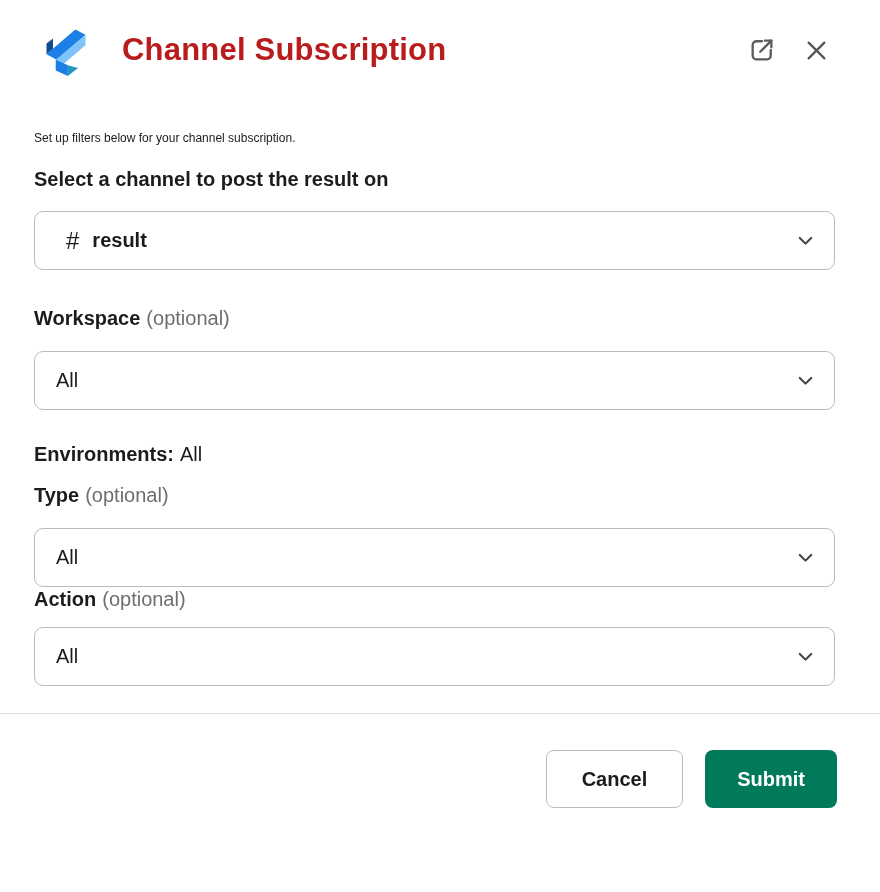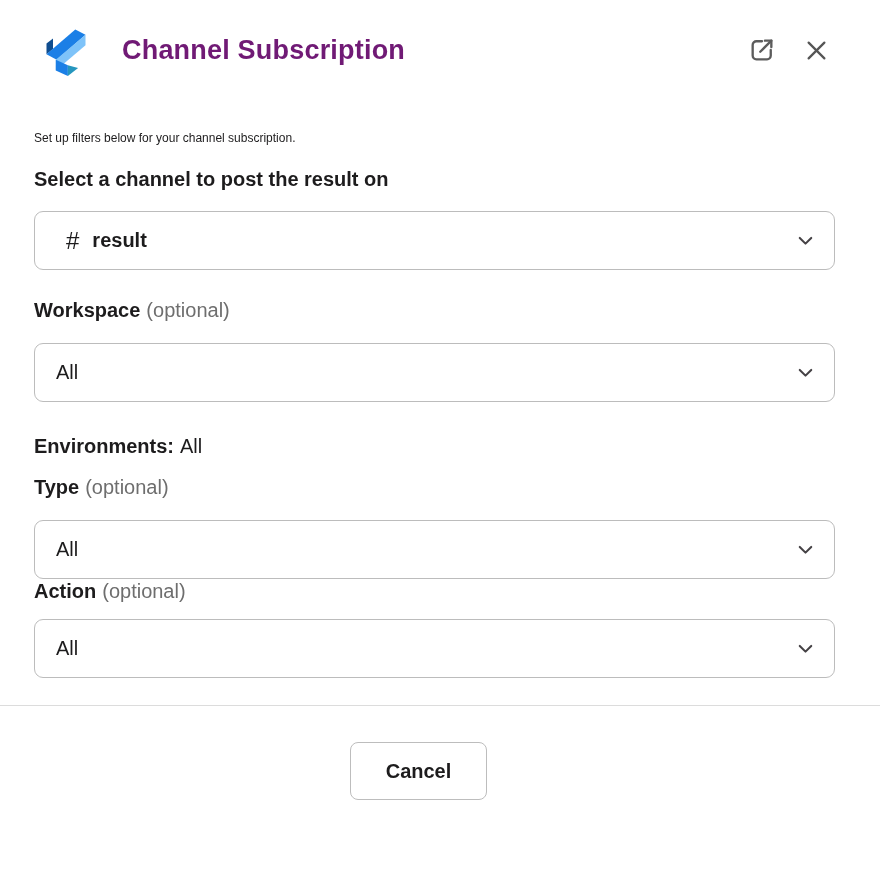--- a/index.html
+++ b/index.html
@@ -17,38 +17,38 @@
   
   .header {
     display: flex; align-items: center;
     padding: 24px 50px 0 40px;
     height: 76px;
   }
   .logo { width: 52px; height: 52px; flex: 0 0 auto; }
   .logo svg { width: 52px; height: 52px; display: block; }
   .title {
     margin: 0 0 0 30px;
-    font-size: 27px; font-weight: 700; letter-spacing: 0.2px;
-    color: #701a75; flex: 1 1 auto; line-height: 52px;
+    font-size: 31px; font-weight: 700; letter-spacing: 0.2px;
+    color: #b91c1c; flex: 1 1 auto; line-height: 52px;
   }
   .header-actions { display: flex; align-items: center; gap: 27px; }
   .icon-btn {
     background: none; border: none; padding: 0; margin: 0;
     cursor: pointer; display: flex; align-items: center; justify-content: center;
   }
 
   
   .content { padding: 0 45px 0 34px; }
   .intro { margin: 50px 0 0; font-size: 12px; line-height: 24px; color: #1d1c1d; }
 
   .field-label { font-size: 20px; line-height: 24px; font-weight: 700; color: #1d1c1d; }
   .optional { font-weight: 400; color: #6e6e6e; margin-left: 6px; }
 
   .ml-34 { margin-top: 17px; }
-  .ml-31 { margin-top: 28px; }
+  .ml-31 { margin-top: 36px; }
   .ml-33 { margin-top: 17px; }
   .ml-32 { }
 
   .select {
     display: flex; align-items: center;
     height: 59px; width: 100%;
     border: 1px solid #bcbcbc; border-radius: 9px;
     background: #fff; padding: 0 16px 0 21px;
     cursor: pointer;
   }
@@ -64,21 +64,21 @@
   .env-line { margin-top: 32px; font-size: 20px; line-height: 24px; }
   .env-label { font-weight: 700; }
   .env-value { font-weight: 400; margin-left: 6px; }
 
   .divider { margin-top: 27px; width: 880px; border-top: 1px solid #dcdcdc; height: 0; }
 
   
   .footer {
     margin-top: 36px;
     display: flex; justify-content: flex-end; align-items: center;
-    gap: 22px; padding-right: 43px; flex-direction: column;
+    gap: 22px; padding-right: 43px;
   }
   .btn {
     height: 58px; border-radius: 8px;
     font-family: "Liberation Sans", "DejaVu Sans", sans-serif;
     font-size: 20px; font-weight: 700; cursor: pointer;
     display: flex; align-items: center; justify-content: center;
   }
   .btn-secondary {
     background: #ffffff; color: #1d1c1d;
     border: 1px solid #bdbdbd; padding: 0 35px;
@@ -165,15 +165,16 @@
       <svg class="chevron" width="25" height="25" viewBox="0 0 24 24" fill="none" stroke="#454245" stroke-width="2" stroke-linecap="round" stroke-linejoin="round">
           <path d="M6.5 9.5 L12 15 L17.5 9.5"></path>
         </svg>
     </div>
   </div>
 
   <div class="divider"></div>
 
   <div class="footer">
     <button class="btn btn-secondary">Cancel</button>
+    <button class="btn btn-primary">Submit</button>
   </div>
 
 </div>
 
 </body></html>

